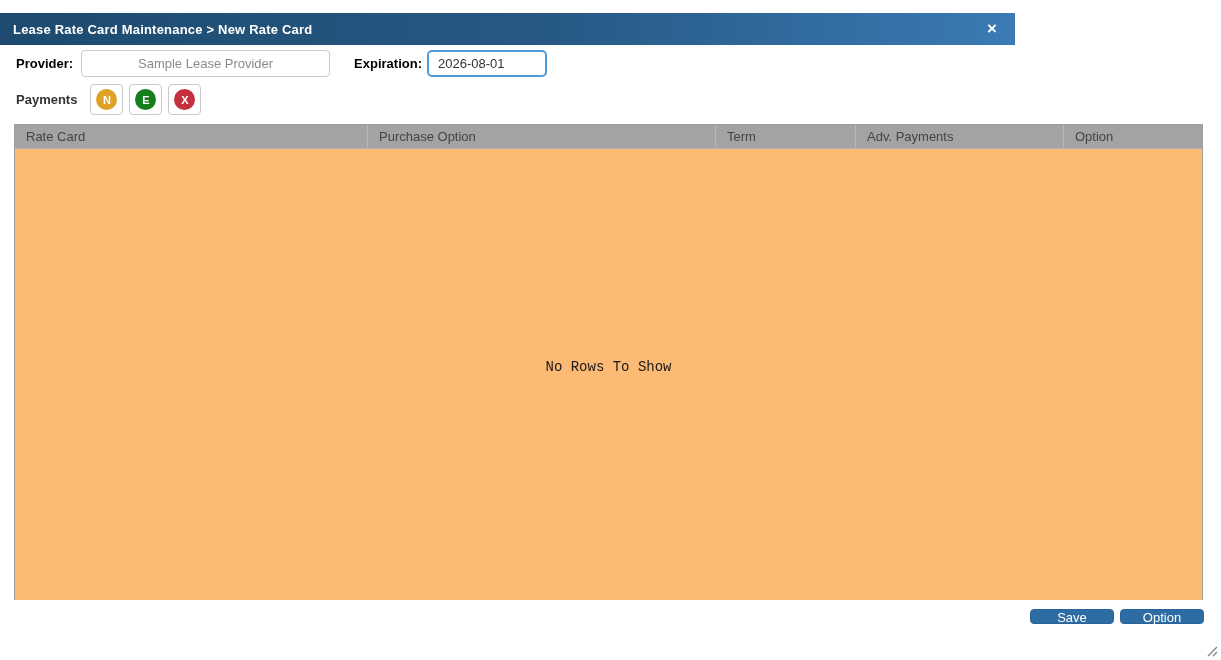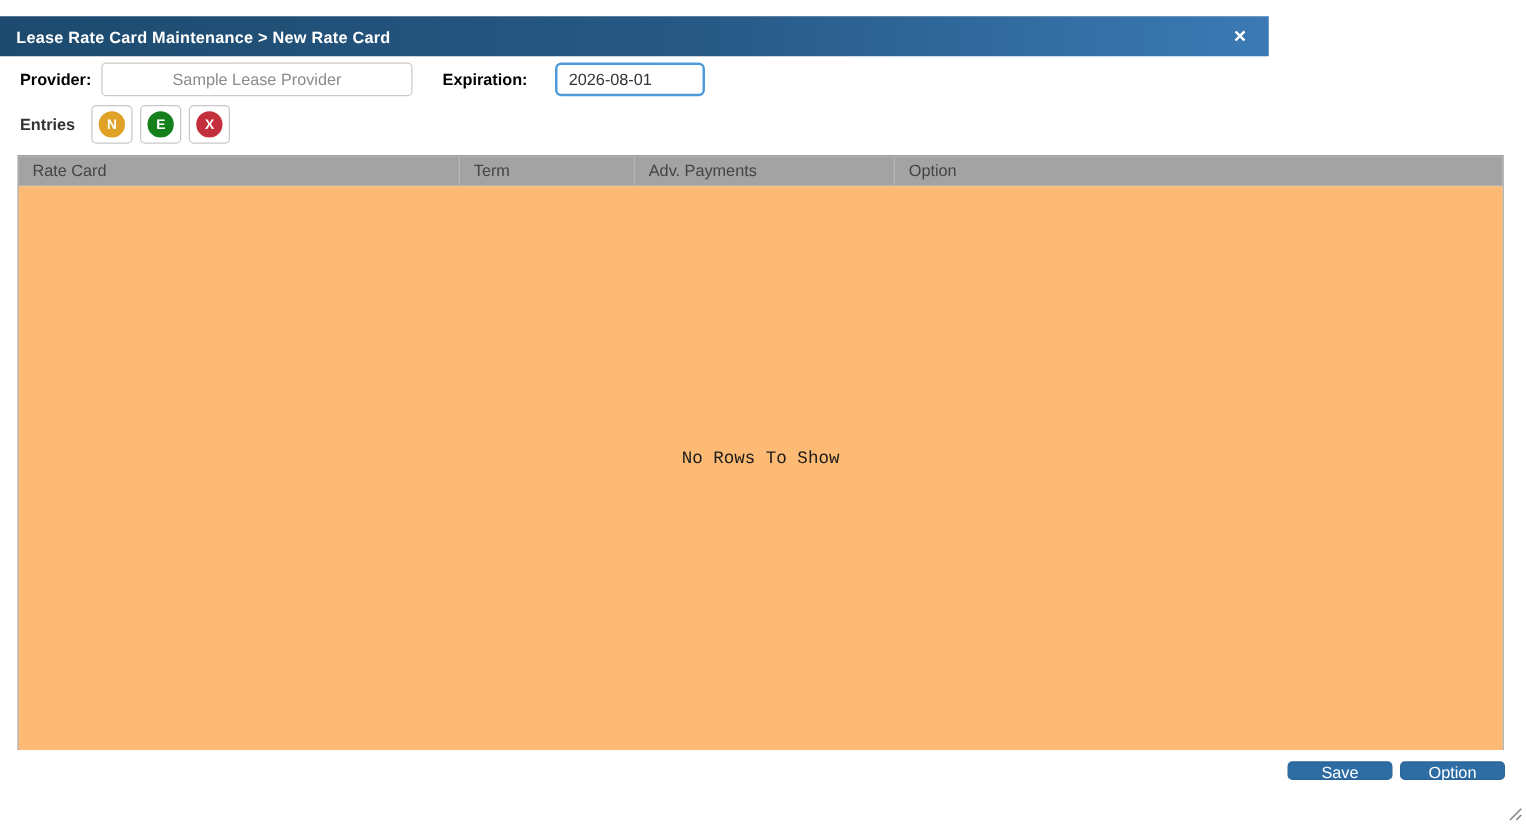--- a/index.html
+++ b/index.html
@@ -46,21 +46,21 @@
     border: 1px solid #cbcbcb; border-radius: 4px;
     background: #ffffff;
     color: #8b8b8b;
     font-size: 13px; font-family: "Liberation Sans", sans-serif;
     padding: 0 10px;
     outline: none;
     text-align: center;
   }
   .expiration-label { margin-left: 24px; }
   .expiration-input {
-    margin-left: 22px;
+    margin-left: 5px;
     width: 120px; height: 27px;
     border: 2px solid #4f9bd9; border-radius: 5px;
     background: #ffffff;
     color: #333333;
     font-size: 13px; font-family: "Liberation Sans", sans-serif;
     padding: 0 9px;
     outline: none;
   }
 
   
@@ -164,35 +164,36 @@
 </div>
 
 <div class="form-row">
   <span class="field-label">Provider:</span>
   <input class="provider-input" type="text" value="Sample Lease Provider" style="">
   <span class="field-label expiration-label">Expiration:</span>
   <input class="expiration-input" type="text" autofocus="" value="2026-08-01" style="">
 </div>
 
 <div class="entries-row">
-  <span class="entries-label">Entries</span>
+  <span class="entries-label">Payments</span>
   <button class="entry-btn">
     <span class="entry-circle circle-new">N</span>
   </button>
   <button class="entry-btn">
     <span class="entry-circle circle-edit">E</span>
   </button>
   <button class="entry-btn">
     <span class="entry-circle circle-delete">X</span>
   </button>
 </div>
 
 <div class="grid">
   <div class="grid-header">
     <div class="grid-header-cell col-rate-card">Rate Card</div>
+    <div class="grid-header-cell col-purchase-option">Purchase Option</div>
     <div class="grid-header-cell col-term">Term</div>
     <div class="grid-header-cell col-adv-payments">Adv. Payments</div>
     <div class="grid-header-cell col-points">Option</div>
   </div>
   <div class="grid-body">
     <div class="empty-message">No Rows To Show</div>
   </div>
 </div>
 
 <div class="footer-buttons">

